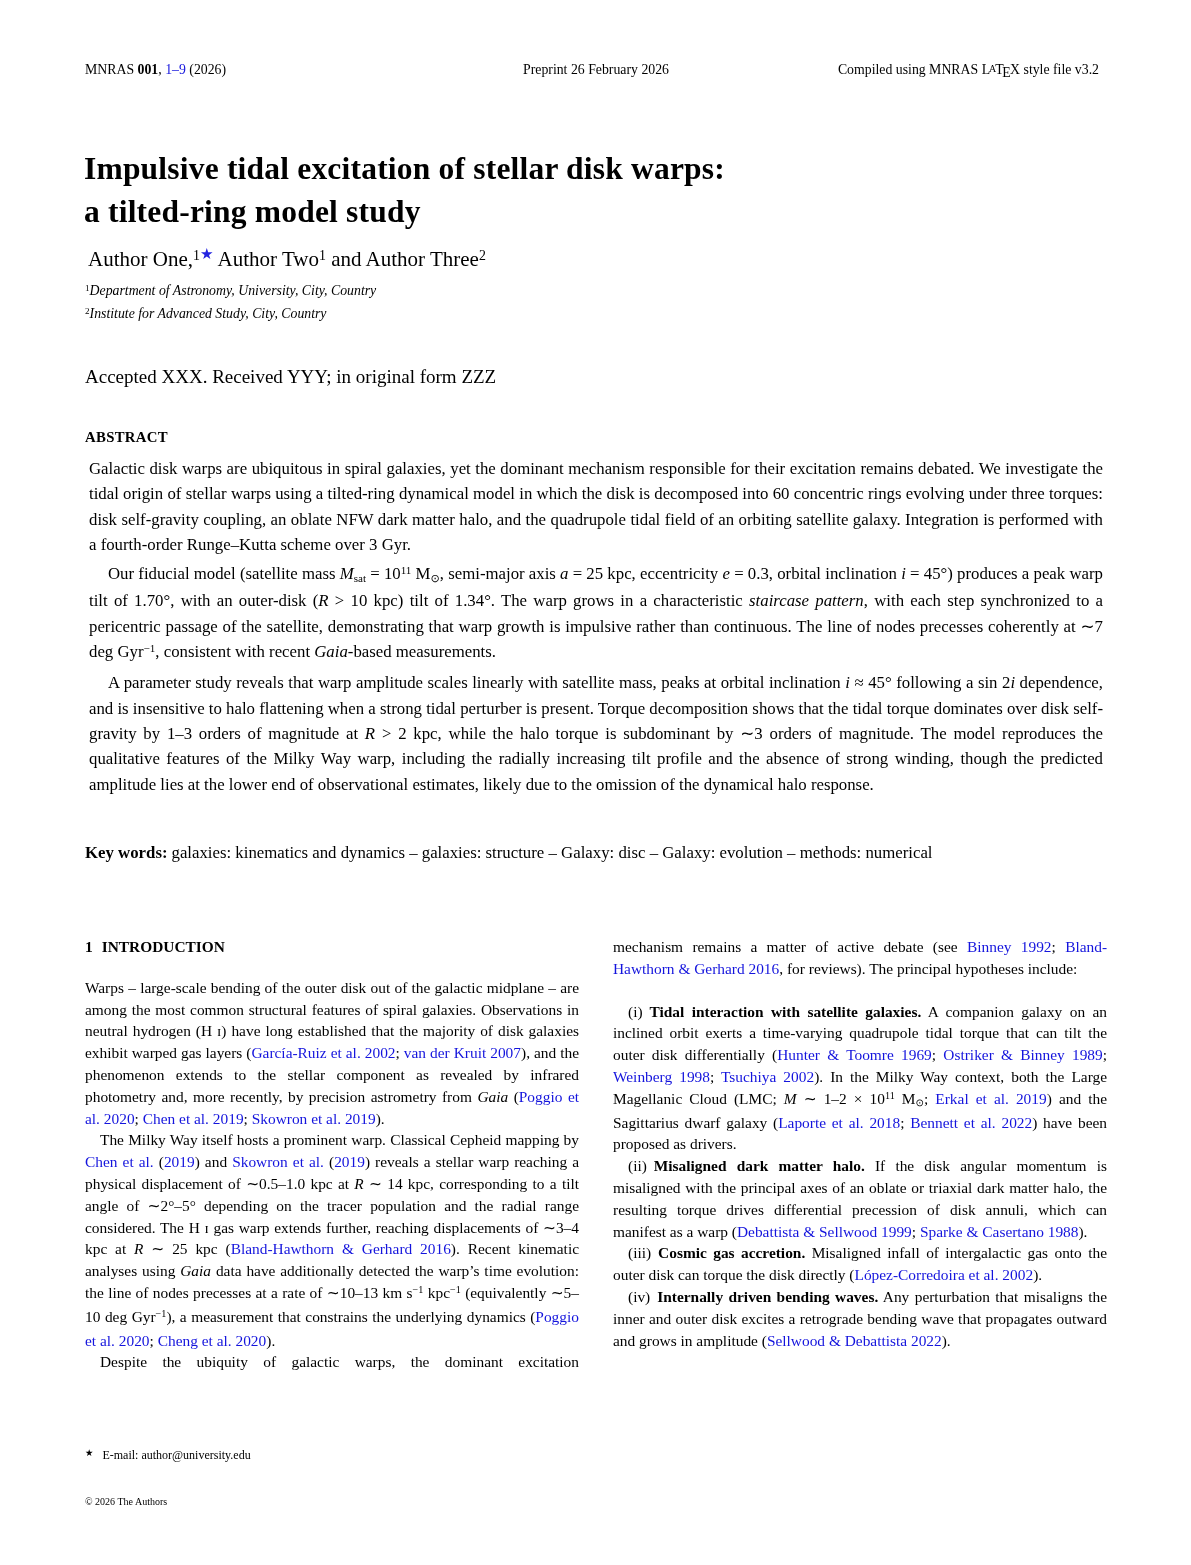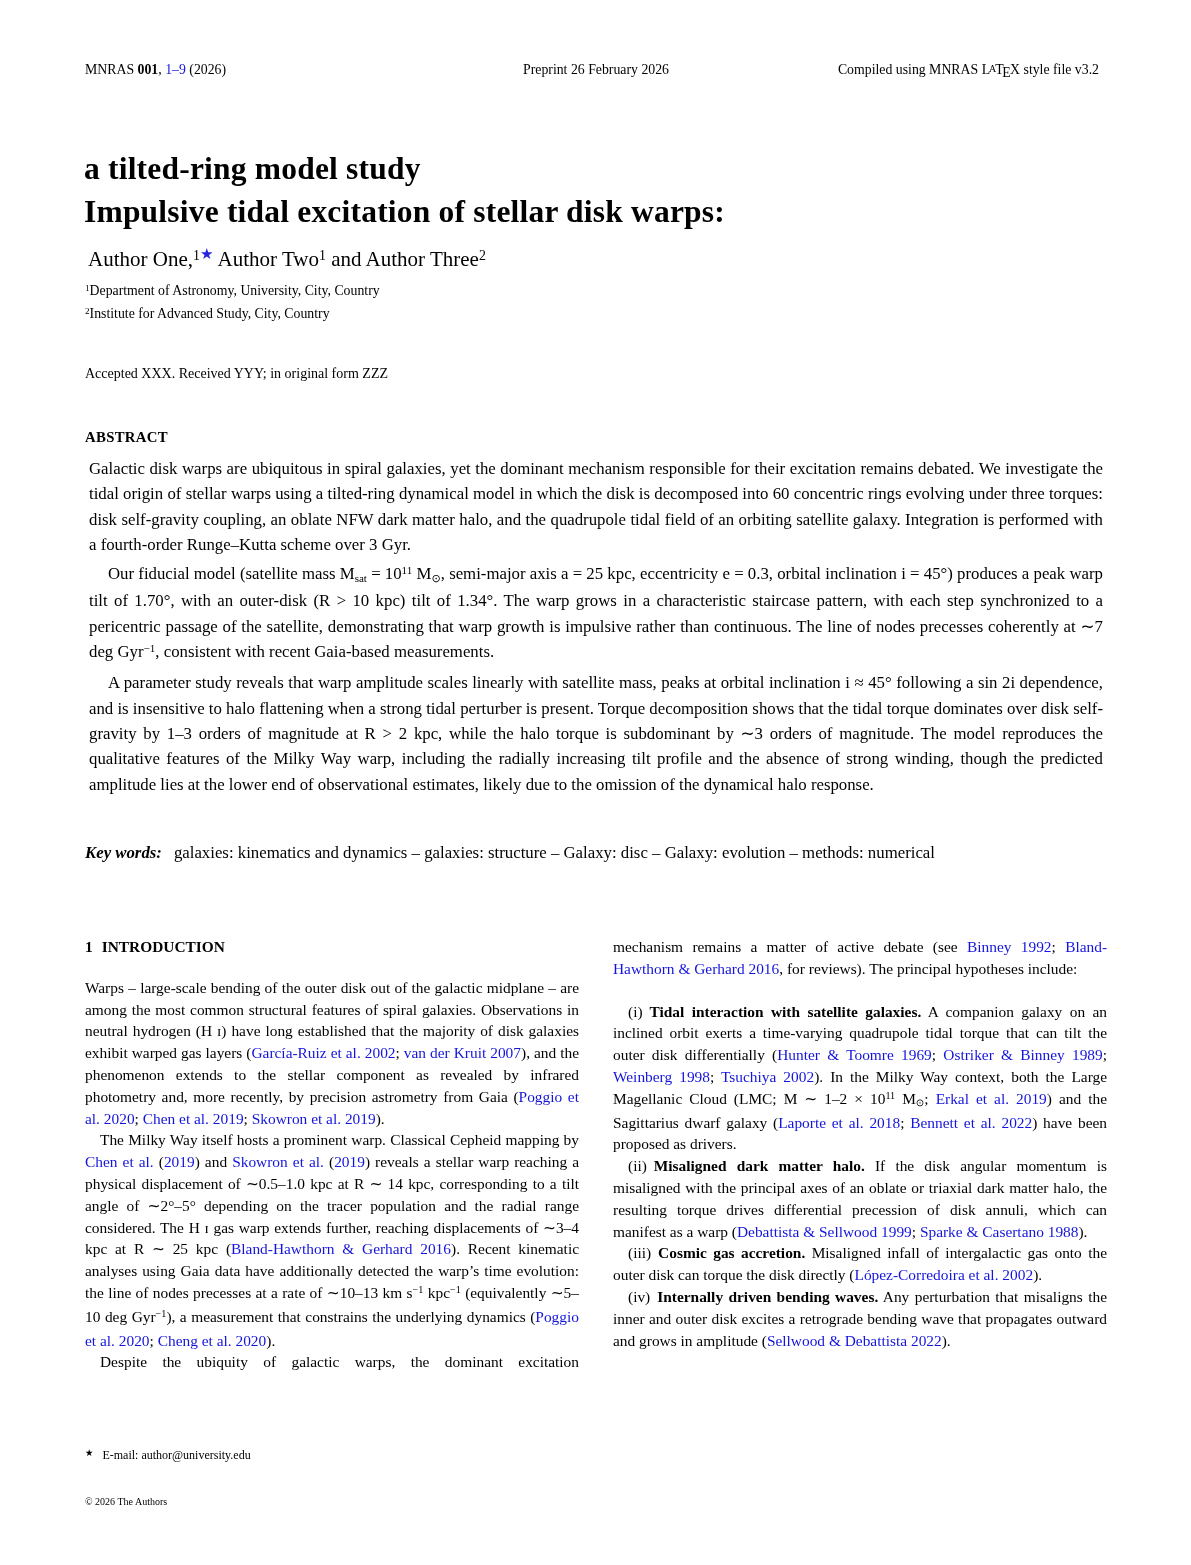--- a/index.html
+++ b/index.html
@@ -13,46 +13,46 @@
   }
   
   .runhead{position:absolute;top:62px;left:85px;width:1022px;font-size:13.8px;}
   .rh-left{position:absolute;left:0;top:0;}
   .rh-center{position:absolute;left:0;width:100%;text-align:center;top:0;}
   .rh-right{position:absolute;right:8px;top:0;text-align:center;}
   
   .title{position:absolute;left:84px;top:147px;font-size:31.5px;font-weight:bold;line-height:43px;letter-spacing:0.2px;}
   .authors{position:absolute;left:88px;top:247px;font-size:21px;}
   .affils{position:absolute;left:85px;top:280px;font-size:13.8px;line-height:22px;}
-  .dates{position:absolute;left:85px;top:366px;font-size:14px;}
+  .dates{position:absolute;left:85px;top:366px;font-size:19px;}
   
   .abs-head{position:absolute;left:85px;top:429px;font-size:14.8px;font-weight:bold;letter-spacing:0.3px;}
   .abs-body{position:absolute;left:85px;top:452px;width:1022px;font-size:16.8px;line-height:25.3px;text-align:justify;}
   .abs-body p{margin:4px;}
   .abs-body p.ind{text-indent:19px;}
   .keywords{position:absolute;left:85px;top:840px;width:1022px;font-size:16.8px;line-height:25px;}
-  .kw-label{font-weight:bold;margin-right:12px;font-style:italic;}
+  .kw-label{font-weight:bold;margin-right:4px;}
   
   .columns{position:absolute;left:85px;top:936px;width:1022px;display:flex;gap:34px;}
   .col{width:494px;font-size:15.4px;line-height:21.8px;text-align:justify;}
   .sec-head{font-weight:bold;font-size:15.4px;margin:0 0 19px 0;text-align:left;}
   .sec-num{margin-right:9px;}
   .col p{margin:0;}
   .col p.ind{text-indent:15px;}
   .force-justify{text-align-last:justify;}
   .hyp-list{margin-top:21px;}
   .hyp-item{text-indent:15px;margin:0;}
   .item-label{margin-right:7px;}
   .item-lead{font-weight:bold;}
   
   .footnote{position:absolute;left:85px;top:1448px;width:494px;font-size:12px;text-align:left;}
   .copyright{position:absolute;left:85px;top:1496px;font-size:10px;}
   
   .b{font-weight:bold;}
-  .i{}
+  .i{font-style:italic;}
   .cite{color:#1414DD;}
   .star{color:#2323E0;}
   .sup{font-size:0.66em;position:relative;top:-0.45em;}
   .sub{font-size:0.66em;position:relative;top:0.22em;}
   .sup.star{font-size:0.72em;}
   .fnstar{font-size:0.78em;position:relative;top:-0.35em;margin-right:6px;}
   .lA{font-size:0.72em;position:relative;top:-0.24em;margin-left:-0.12em;margin-right:-0.08em;}
   .lE{position:relative;top:0.22em;margin-left:-0.10em;margin-right:-0.05em;}
 </style>
 </head>
@@ -60,22 +60,22 @@
 
 <div class="page">
 
   <div class="runhead">
     <span class="rh-center">Preprint 26 February 2026</span>
     <span class="rh-left"><span>MNRAS </span><span class="b">001</span><span>, </span><span class="cite">1–9</span><span> (2026)</span></span>
     <span class="rh-right"><span>Compiled using MNRAS L</span><span class="lA">A</span><span>T</span><span class="lE">E</span><span>X style file v3.2</span></span>
   </div>
 
   <div class="title">
+    <div>Impulsive tidal excitation of stellar disk warps:</div>
     <div>a tilted-ring model study</div>
-    <div>Impulsive tidal excitation of stellar disk warps:</div>
   </div>
 
   <div class="authors"><span>Author One,</span><span class="sup">1</span><span class="sup star">★</span><span> Author Two</span><span class="sup">1</span><span> and Author Three</span><span class="sup">2</span></div>
 
   <div class="affils">
     <div><span class="sup">1</span><span class="i">Department of Astronomy, University, City, Country</span></div>
     <div><span class="sup">2</span><span class="i">Institute for Advanced Study, City, Country</span></div>
   </div>
 
   <div class="dates">Accepted XXX. Received YYY; in original form ZZZ</div>

